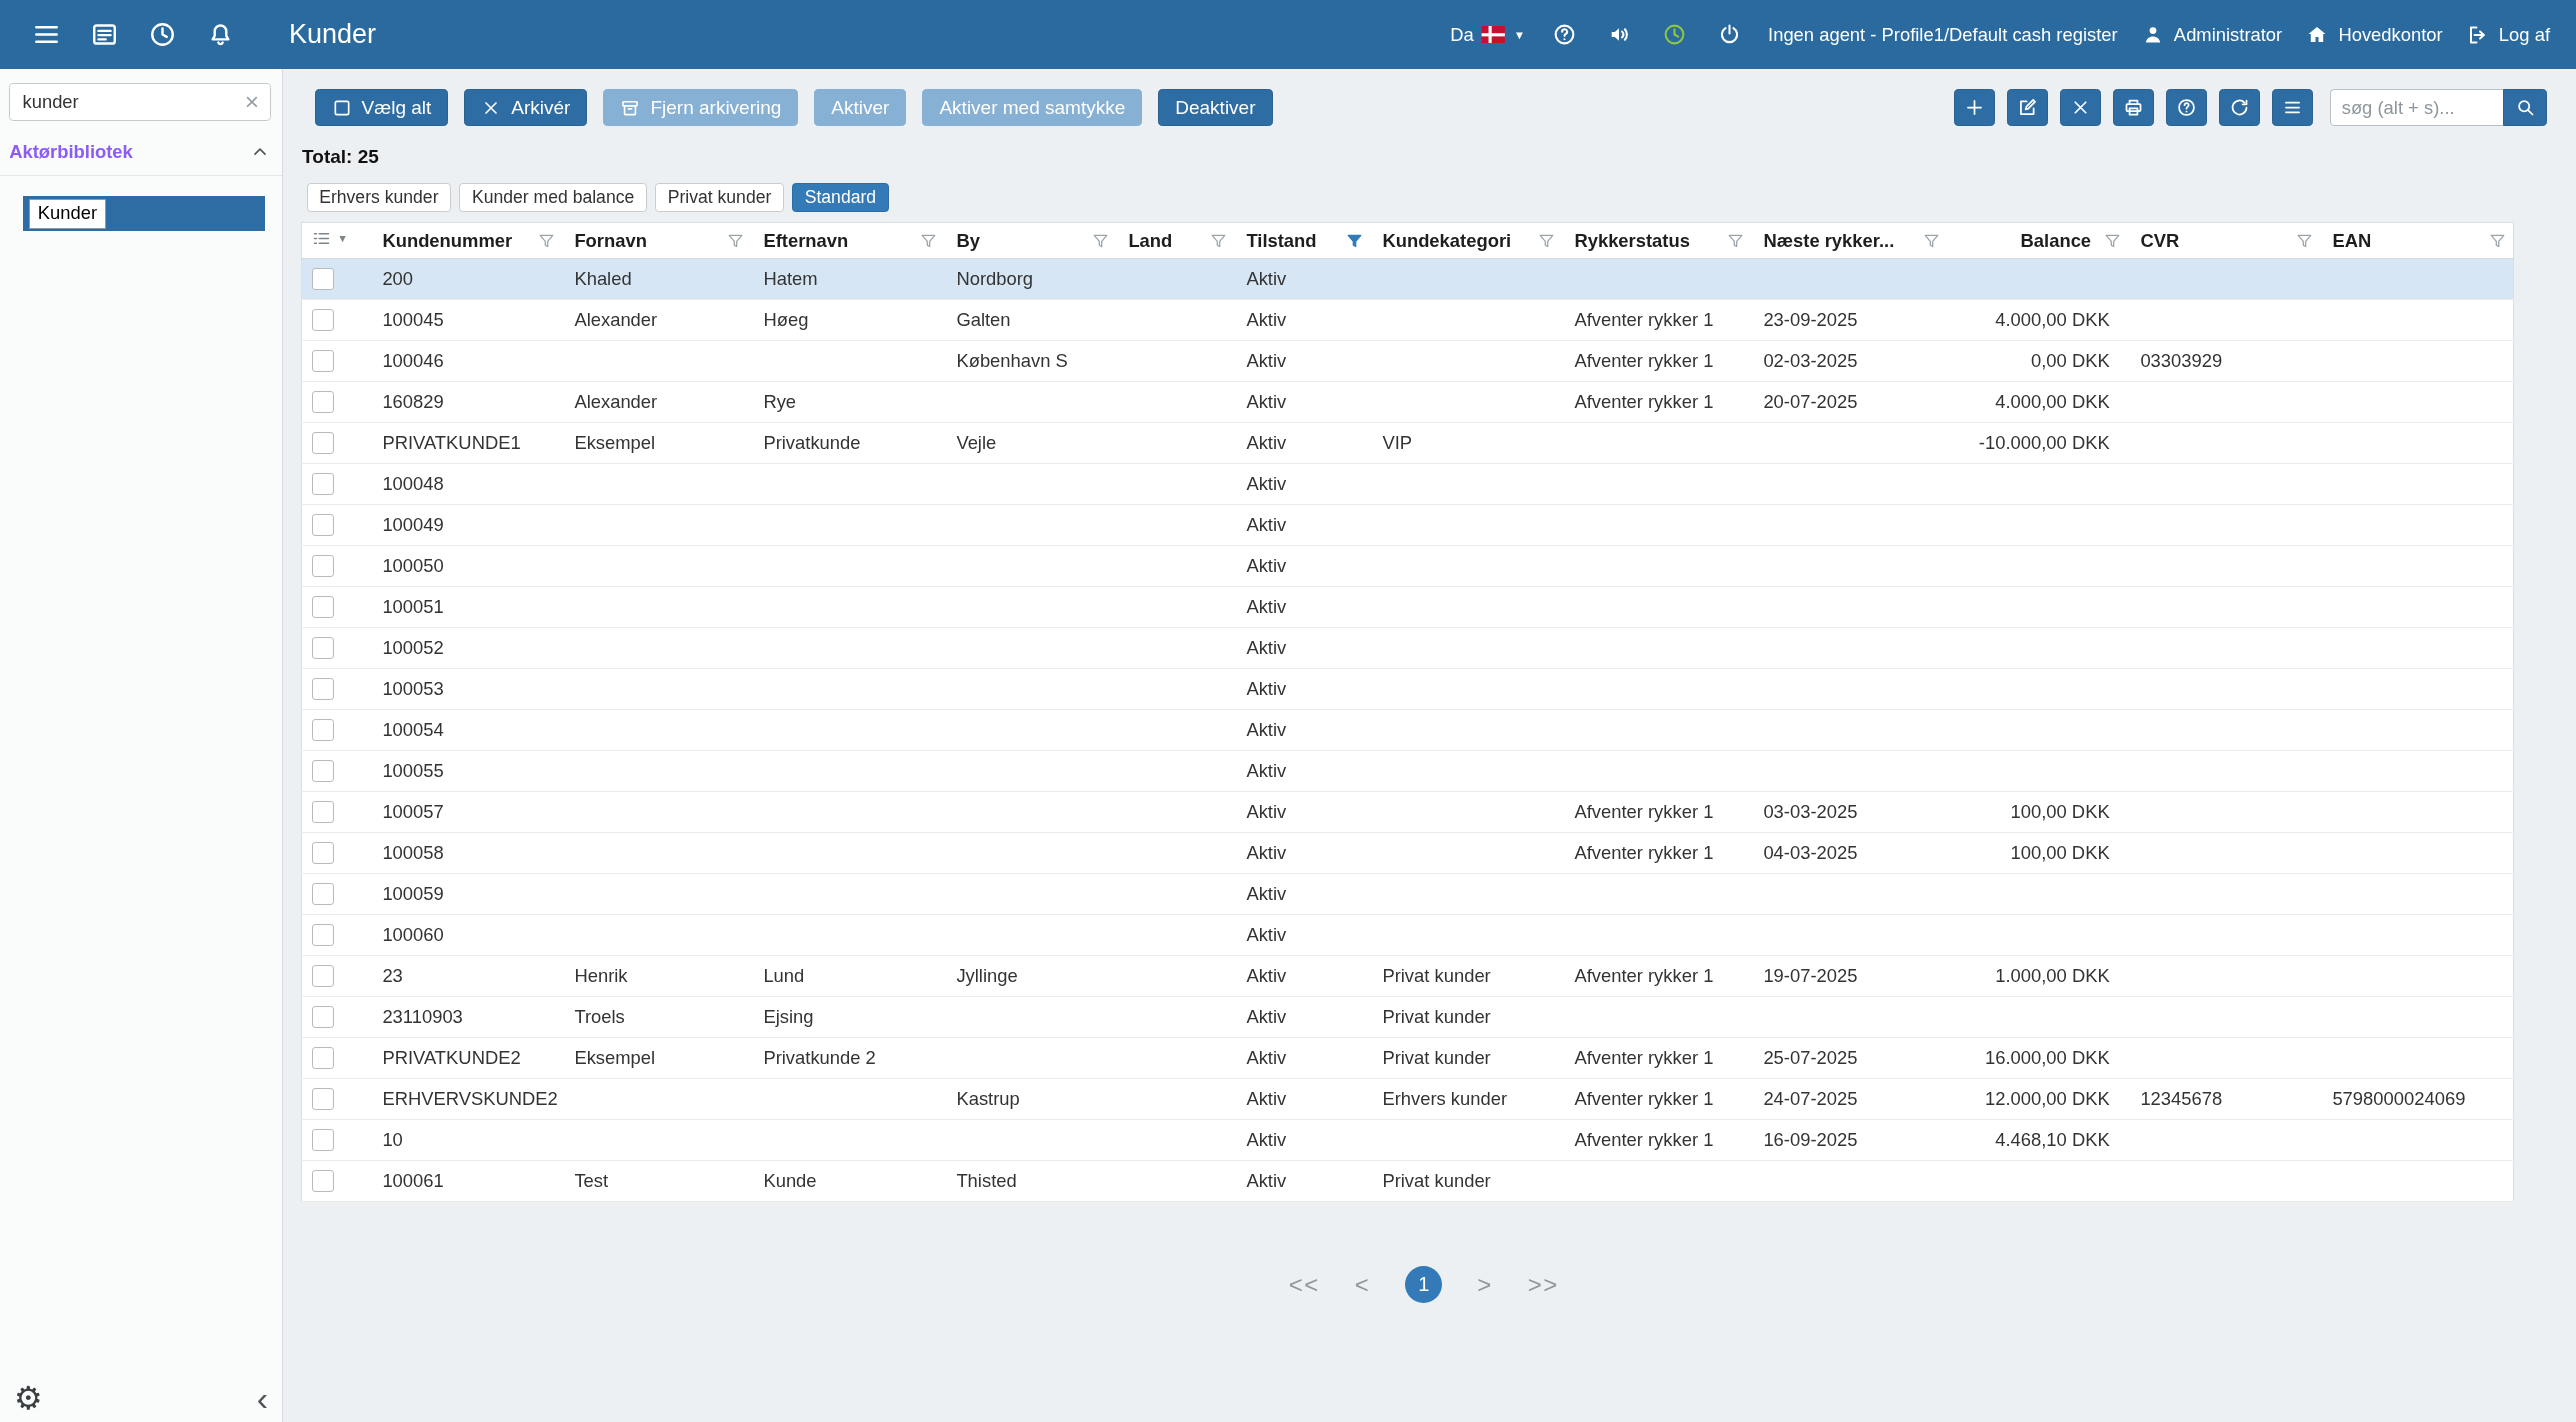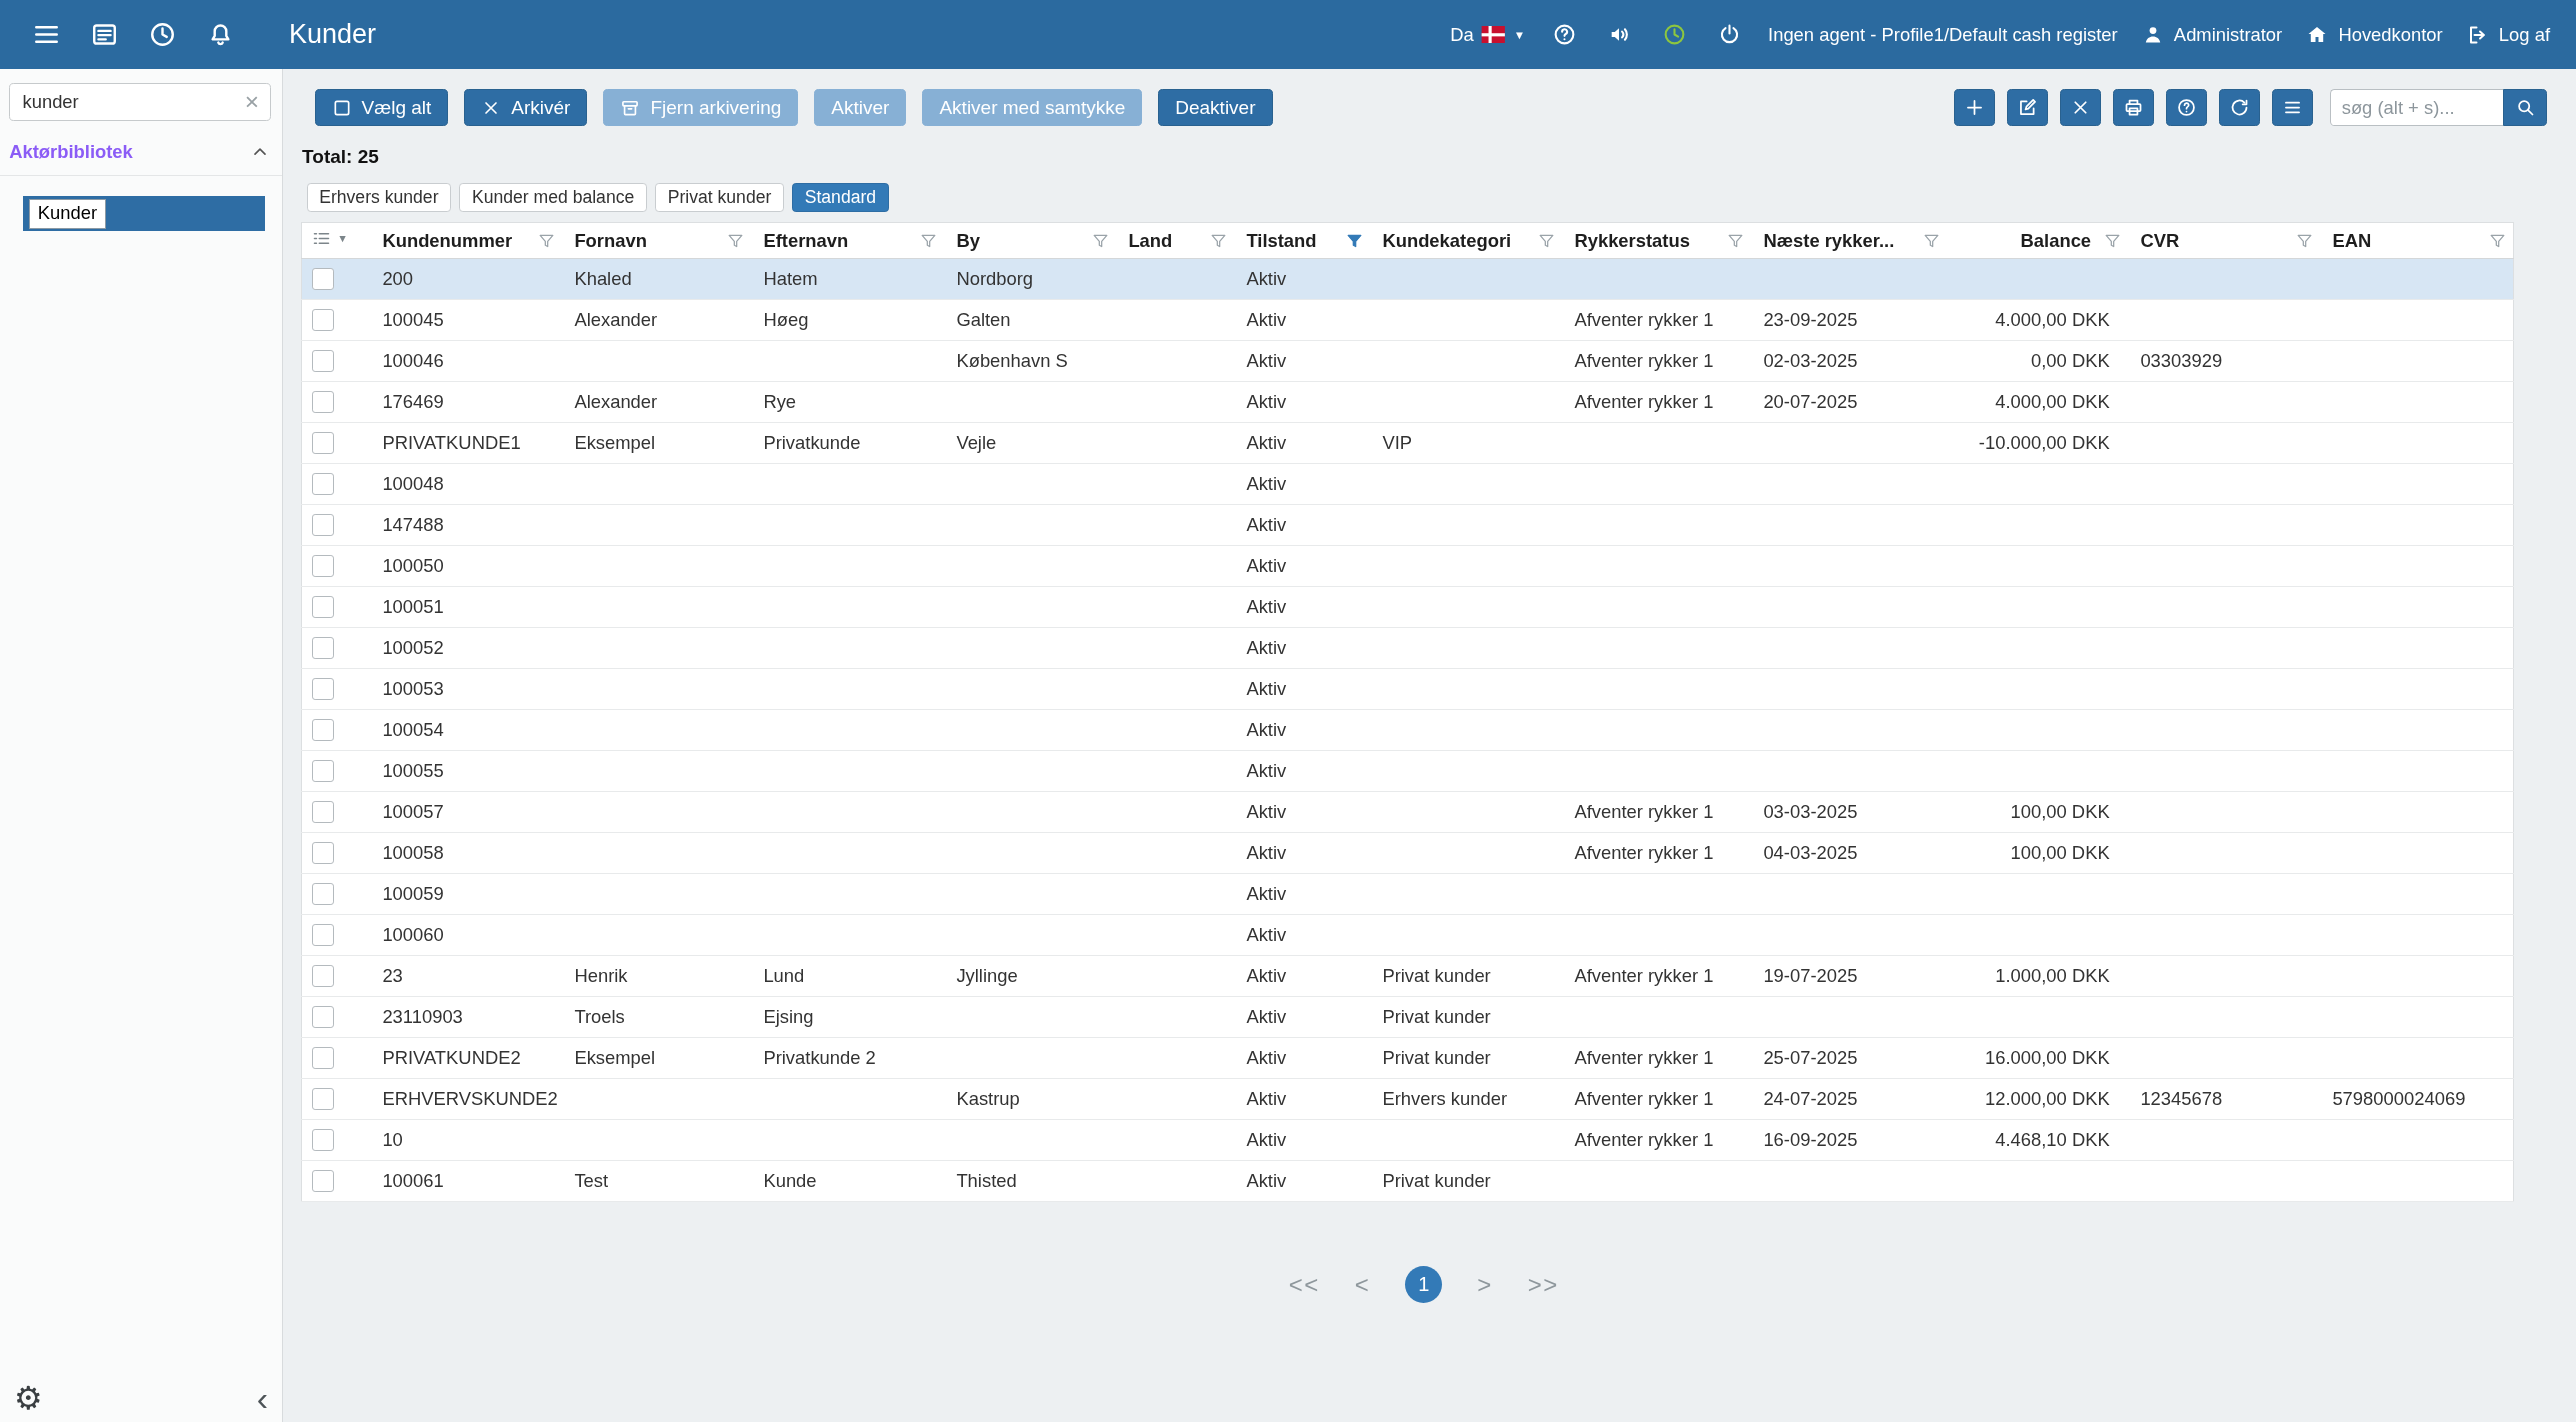--- a/index.html
+++ b/index.html
@@ -443,21 +443,21 @@
     <td>Afventer rykker 1</td>
     <td>02-03-2025</td>
     <td class="right">0,00 DKK</td>
     <td>03303929</td>
     <td></td>
   </tr>
           <tr>
     <td class="c-check">
               <span class="checkbox"></span>
             </td>
-    <td>176469</td>
+    <td>160829</td>
     <td>Alexander</td>
     <td>Rye</td>
     <td></td>
     <td></td>
     <td>Aktiv</td>
     <td></td>
     <td>Afventer rykker 1</td>
     <td>20-07-2025</td>
     <td class="right">4.000,00 DKK</td>
     <td></td>
@@ -494,21 +494,21 @@
     <td></td>
     <td></td>
     <td class="right"></td>
     <td></td>
     <td></td>
   </tr>
           <tr>
     <td class="c-check">
               <span class="checkbox"></span>
             </td>
-    <td>147488</td>
+    <td>100049</td>
     <td></td>
     <td></td>
     <td></td>
     <td></td>
     <td>Aktiv</td>
     <td></td>
     <td></td>
     <td></td>
     <td class="right"></td>
     <td></td>

